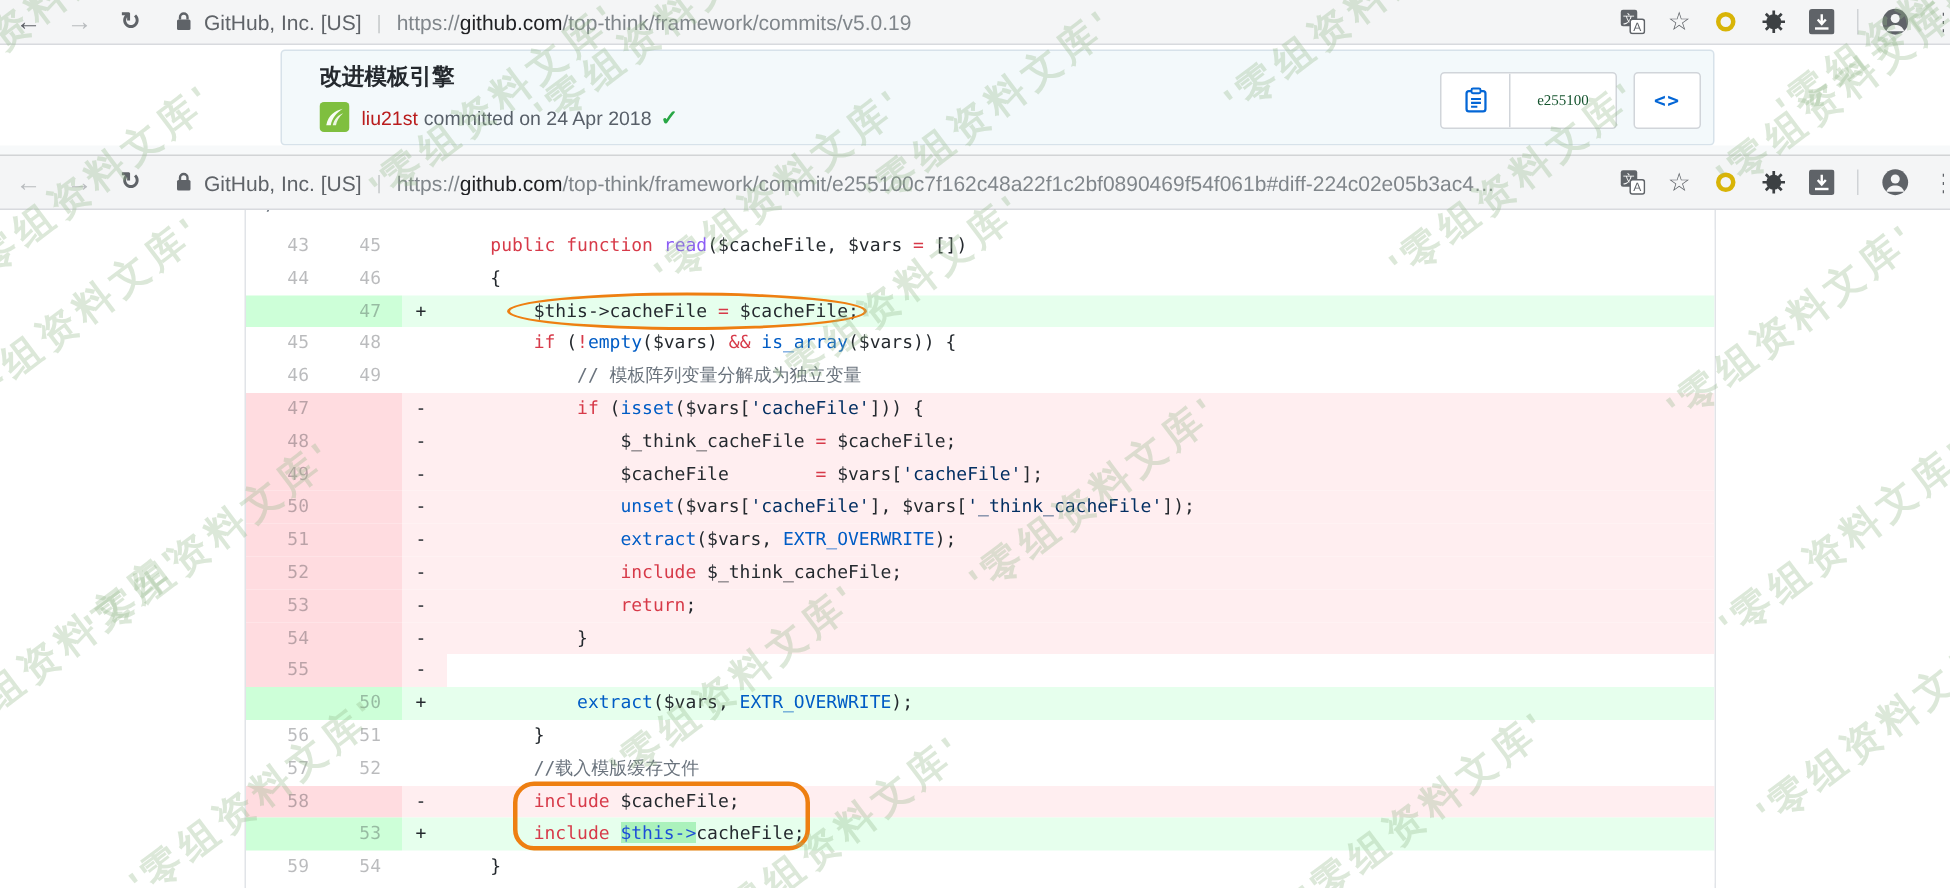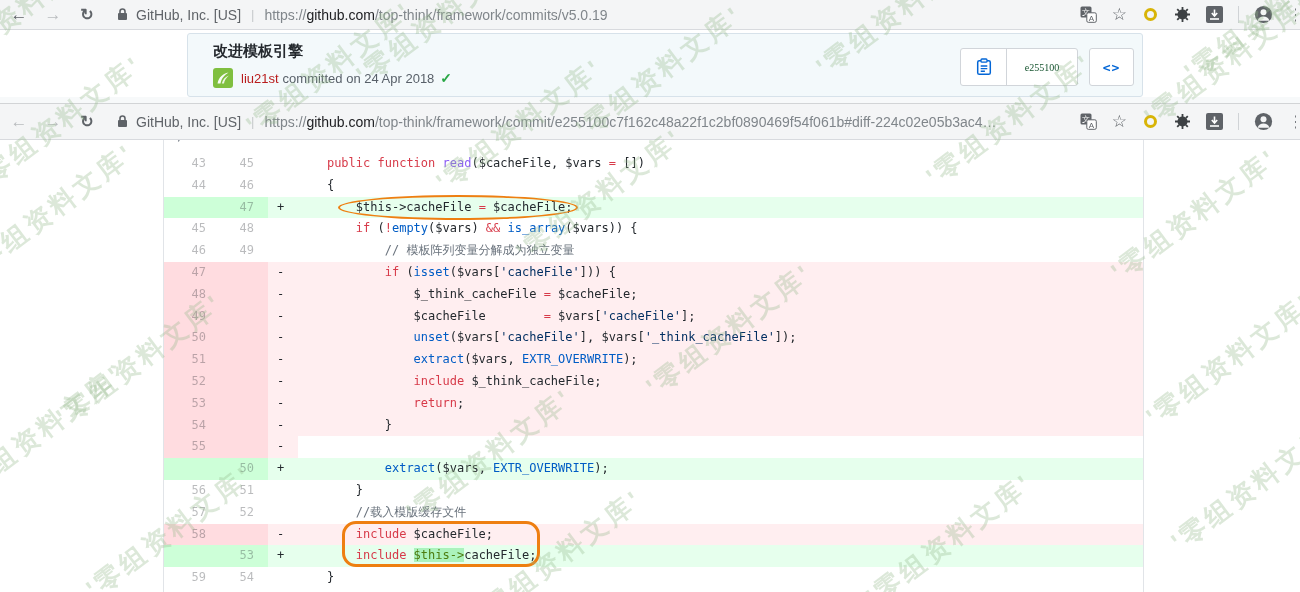--- a/index.html
+++ b/index.html
@@ -69,21 +69,21 @@
   .t-add .cell-bg { background:#e6ffed; }
   .t-add .ln { background:#cdffd8; }
   .t-del .cell-bg { background:#ffeef0; }
   .t-del .ln { background:#ffdce0; }
   .tok-k { color:#d73a49; }
   .tok-b { color:#005cc5; }
   .tok-f { color:#8b5cf6; }
   .tok-s { color:#032f62; }
   .tok-c { color:#6a737d; }
   .tok-d { color:#24292e; }
-  .tok-hl { color:#4d7c0f; background:#abf2bc; }
+  .tok-hl { color:#1d4ed8; background:#abf2bc; }
 
   
   .annEllipse { position:absolute; left:338px; top:55px; width:240px; height:25px;
                 border:2.5px solid #ee7f11; border-radius:50%; z-index:40; pointer-events:none; }
   .annRect { position:absolute; left:342px; top:381px; width:198px; height:46px;
              border:3px solid #ee7f11; border-radius:14px; z-index:40; pointer-events:none; }
 
   
   #wmLayer { position:absolute; inset:0; z-index:60; pointer-events:none; overflow:hidden; }
   .wm { position:absolute; font-size:26px; font-weight:bold; letter-spacing:4px;

